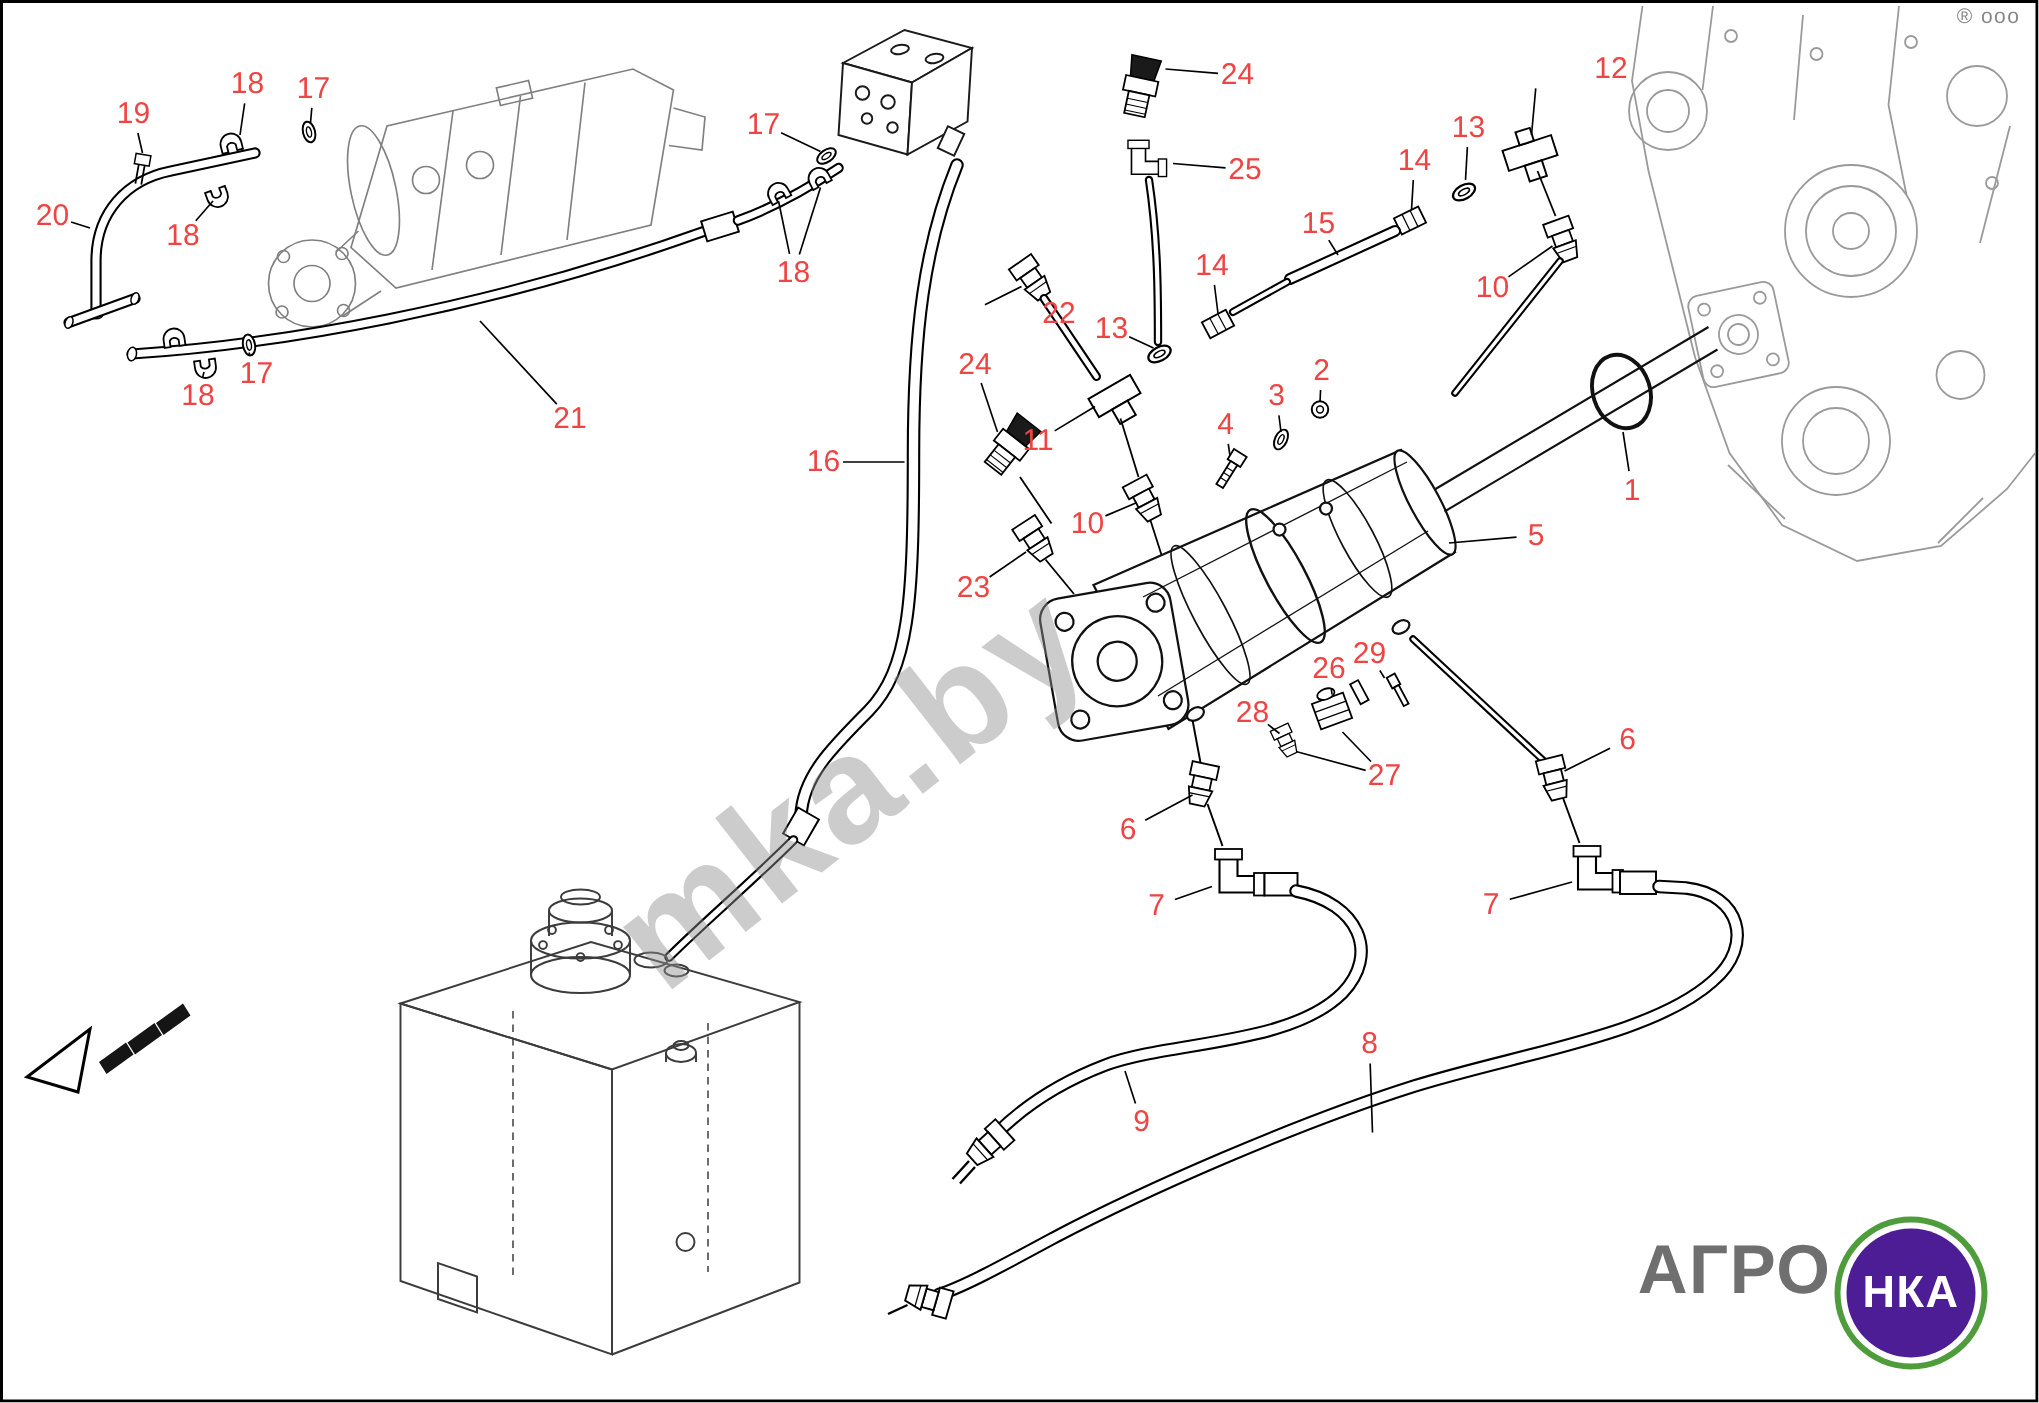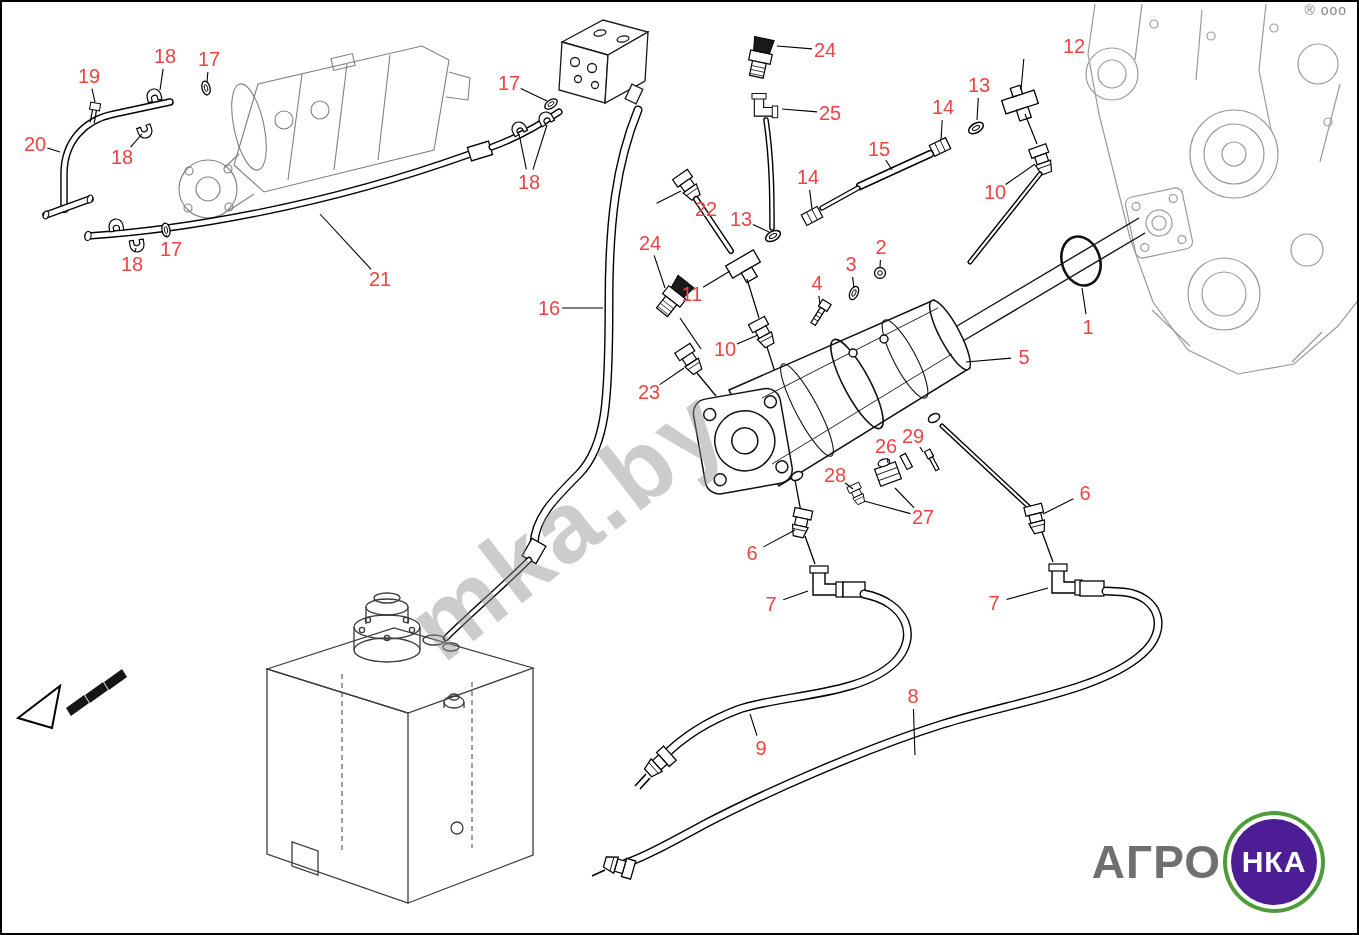--- a/index.html
+++ b/index.html
@@ -6,21 +6,21 @@
   html,body{background:#ffffff}
   .page{position:relative;width:1359px;height:935px;background:#fff;border:2px solid #000;
         overflow:hidden;font-family:"Liberation Sans",sans-serif}
   #diagram{position:absolute;left:0;top:0;z-index:1}
   #watermark{position:absolute;left:420px;top:578px;transform:rotate(-38deg);transform-origin:0 50%;
              font-size:100px;font-weight:bold;letter-spacing:4px;opacity:.45;z-index:2;white-space:nowrap}
   #leaders{position:absolute;left:0;top:0;z-index:3}
   #leaders line{stroke:#000;stroke-width:1.1}
   #callout-layer{position:absolute;inset:0;z-index:4;pointer-events:none}
   .callout{position:absolute;transform:translate(-50%,-50%);font-size:20px;color:#ef4444;line-height:1}
-  .logo{position:absolute;right:40px;bottom:28px;display:flex;align-items:center;z-index:5}
+  .logo{position:absolute;right:40px;bottom:28px;display:flex;align-items:flex-start;z-index:5}
   .logo-prefix{font-size:46px;font-weight:bold;letter-spacing:1px}
   .logo-circle{width:86px;height:86px;border-radius:50%;display:flex;align-items:center;justify-content:center;margin-left:10px}
   .logo-circle span{color:#fff;font-weight:bold;font-size:30px;letter-spacing:1px}
   #corner-mark{position:absolute;top:0;right:10px;font-size:14px;color:#888;z-index:5;letter-spacing:1px}
   path.tube{stroke-linecap:round;stroke-linejoin:round}
   path.tube-i{stroke-linecap:round;stroke-linejoin:round}
   .dash{stroke-dasharray:5 4;stroke-width:1}
 </style>
 </head>
 <body>

